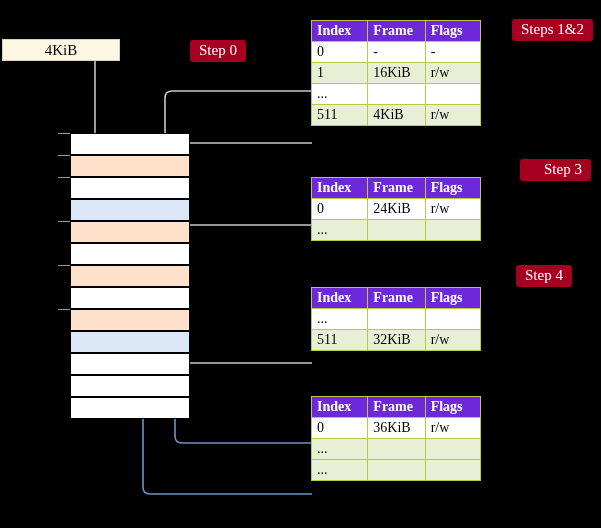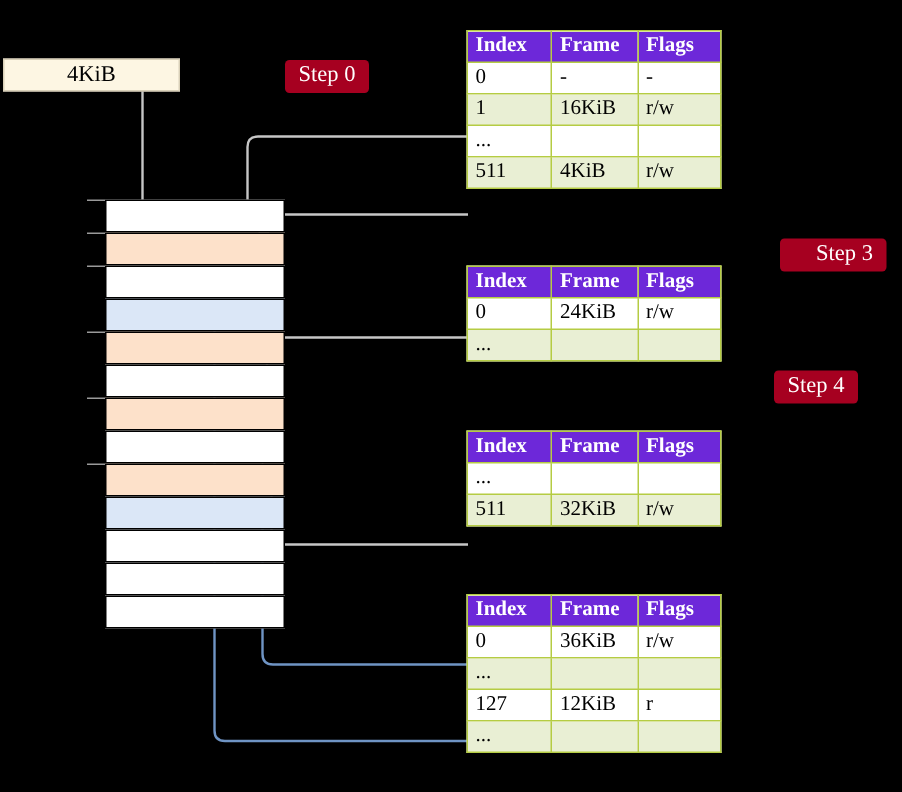--- a/index.html
+++ b/index.html
@@ -171,22 +171,23 @@
       <div class="mem-row " style="top: 154px; width: 120px; height: 22px;"></div>
       <div class="mem-row orange" style="top: 176px; width: 120px; height: 22px;"></div>
       <div class="mem-tick" style="top: 176px;"></div>
       <div class="mem-row blue" style="top: 198px; width: 120px; height: 22px;"></div>
       <div class="mem-row " style="top: 220px; width: 120px; height: 22px;"></div>
       <div class="mem-row " style="top: 242px; width: 120px; height: 22px;"></div>
       <div class="mem-row " style="top: 264px; width: 120px; height: 22px;"></div>
     </div>
 
 <div class="step-badge" style="left: 190px; top: 40px;">Step 0</div>
+    <div class="step-badge" style="left: 512px; top: 19px;">Steps 1&amp;2</div>
     <div class="step-badge" style="left: 520px; top: 159px; padding-left: 24px;">Step 3</div>
-    <div class="step-badge" style="left: 516px; top: 247px;">Step 4</div>
+    <div class="step-badge" style="left: 516px; top: 265px;">Step 4</div>
     <table class="pt" style="left: 311px; top: 20px; width: 170px;">
       <colgroup>
         <col class="c-index">
         <col class="c-frame">
         <col class="c-flags">
       </colgroup>
       <thead>
         <tr>
           <th>Index</th>
           <th>Frame</th>
@@ -285,25 +286,20 @@
         <tr class="white">
           <td>0</td>
           <td>36KiB</td>
           <td>r/w</td>
         </tr>
         <tr class="alt">
           <td>...</td>
           <td></td>
           <td></td>
         </tr>
-        <tr class="white">
-          <td>127</td>
-          <td>12KiB</td>
-          <td>r</td>
-        </tr>
         <tr class="alt">
           <td>...</td>
           <td></td>
           <td></td>
         </tr>
       </tbody>
     </table>
   </div>
 
 </body></html>

